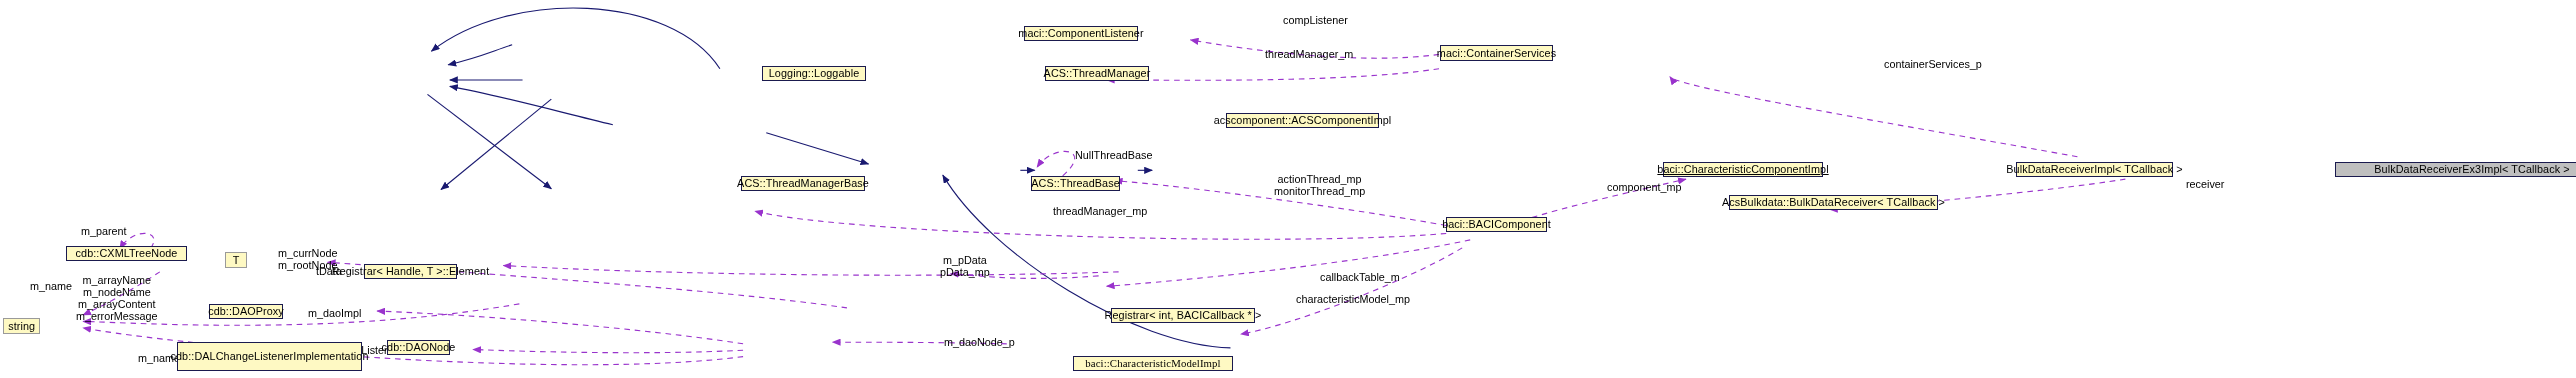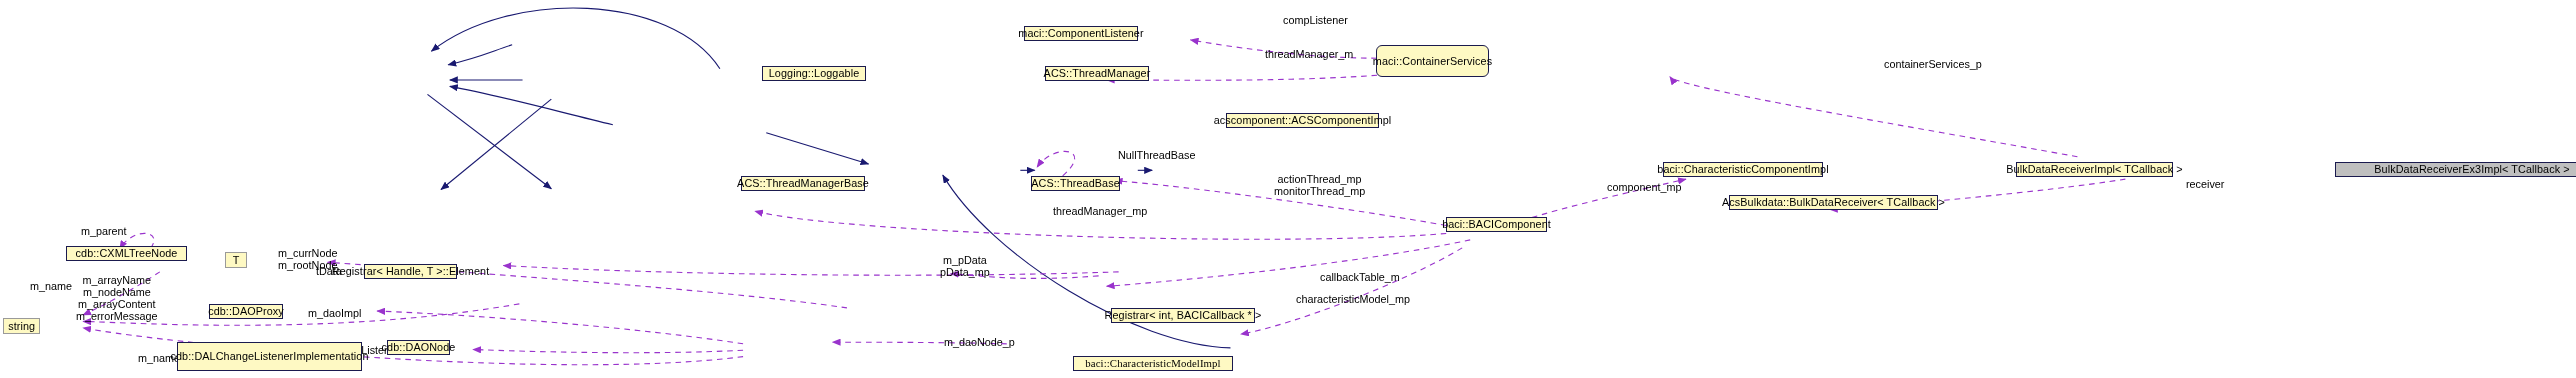--- a/index.html
+++ b/index.html
@@ -142,37 +142,37 @@
   </div>
 
   <div class="node" style="left:1024px; top:25.6px; width:114px; height:15px;">
     <span>maci::ComponentListener</span>
   </div>
 
   <div class="node" style="left:1045px; top:66px; width:104px; height:15px;">
     <span>ACS::ThreadManager</span>
   </div>
 
-  <div class="node" style="left:1376px; top:45px; width:113px; height:32px;border-radius:6px;">
+  <div class="node" style="left:1440px; top:45px; width:113px; height:16px;">
     <span>maci::ContainerServices</span>
   </div>
 
   <div class="node" style="left:1226px; top:113px; width:153px; height:15px;">
     <span>acscomponent::ACSComponentImpl</span>
   </div>
 
   <div class="node" style="left:741px; top:176px; width:124px; height:15px;">
     <span>ACS::ThreadManagerBase</span>
   </div>
 
   <div class="node" style="left:1031px; top:176px; width:89px; height:15px;">
     <span>ACS::ThreadBase</span>
   </div>
 
-  <div class="node" style="left:1663px; top:162px; width:160px; height:15px;">
+  <div class="node" style="left:1663px; top:162px; width:160px; height:15px;text-decoration:underline;">
     <span>baci::CharacteristicComponentImpl</span>
   </div>
 
   <div class="node" style="left:2016px; top:162px; width:157px; height:15px;">
     <span>BulkDataReceiverImpl&lt; TCallback &gt;</span>
   </div>
 
   <div class="node highlight" style="left:2335px; top:162px; width:274px; height:15px;">
     <span>BulkDataReceiverEx3Impl&lt; TCallback &gt;</span>
   </div>
@@ -220,21 +220,21 @@
   <div class="node" style="left:1073px; top:356px; width:160px; height:15px;font-family:Liberation Serif, serif;">
     <span>baci::CharacteristicModelImpl</span>
   </div>
 
   <div class="edge-label" style="left:1283px; top:13.6px;">compListener</div>
 
   <div class="edge-label" style="left:1265px; top:48px;">threadManager_m</div>
 
   <div class="edge-label" style="left:1884px; top:58px;">containerServices_p</div>
 
-  <div class="edge-label" style="left:1074px; top:149px;padding-left:44px;">NullThreadBase</div>
+  <div class="edge-label" style="left:1031px; top:149px;padding-left:44px;">NullThreadBase</div>
 
   <div class="edge-label multi" style="left:1274px; top:173px; white-space:pre-line; text-align:center;">actionThread_mp
 monitorThread_mp</div>
 
   <div class="edge-label" style="left:1607px; top:181px;">component_mp</div>
 
   <div class="edge-label" style="left:2186px; top:178px;">receiver</div>
 
   <div class="edge-label" style="left:1053px; top:205px;">threadManager_mp</div>
 

